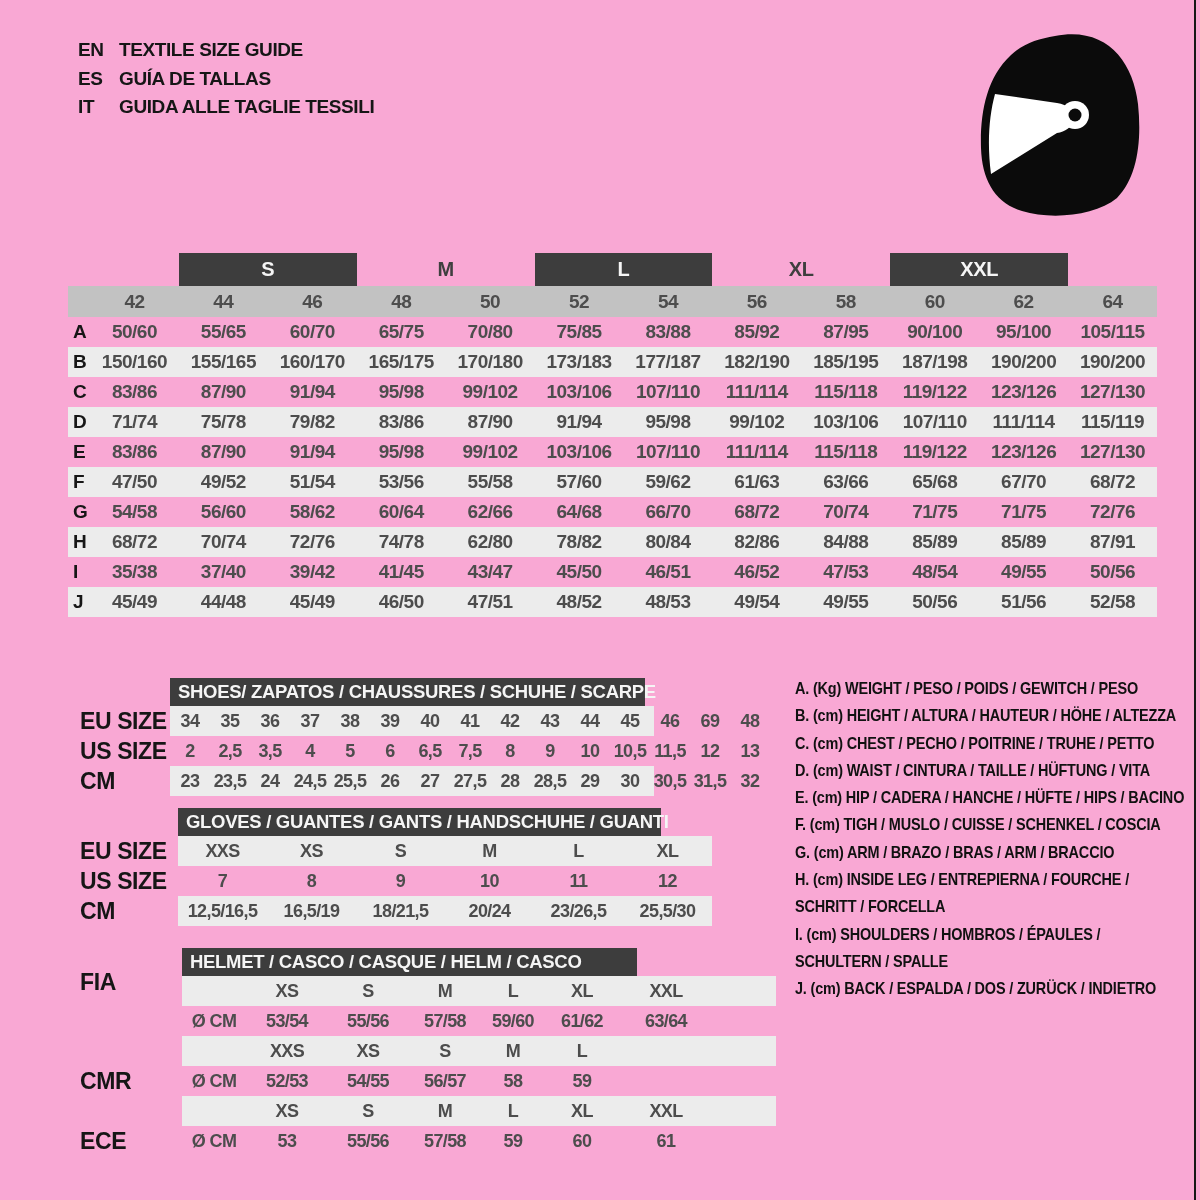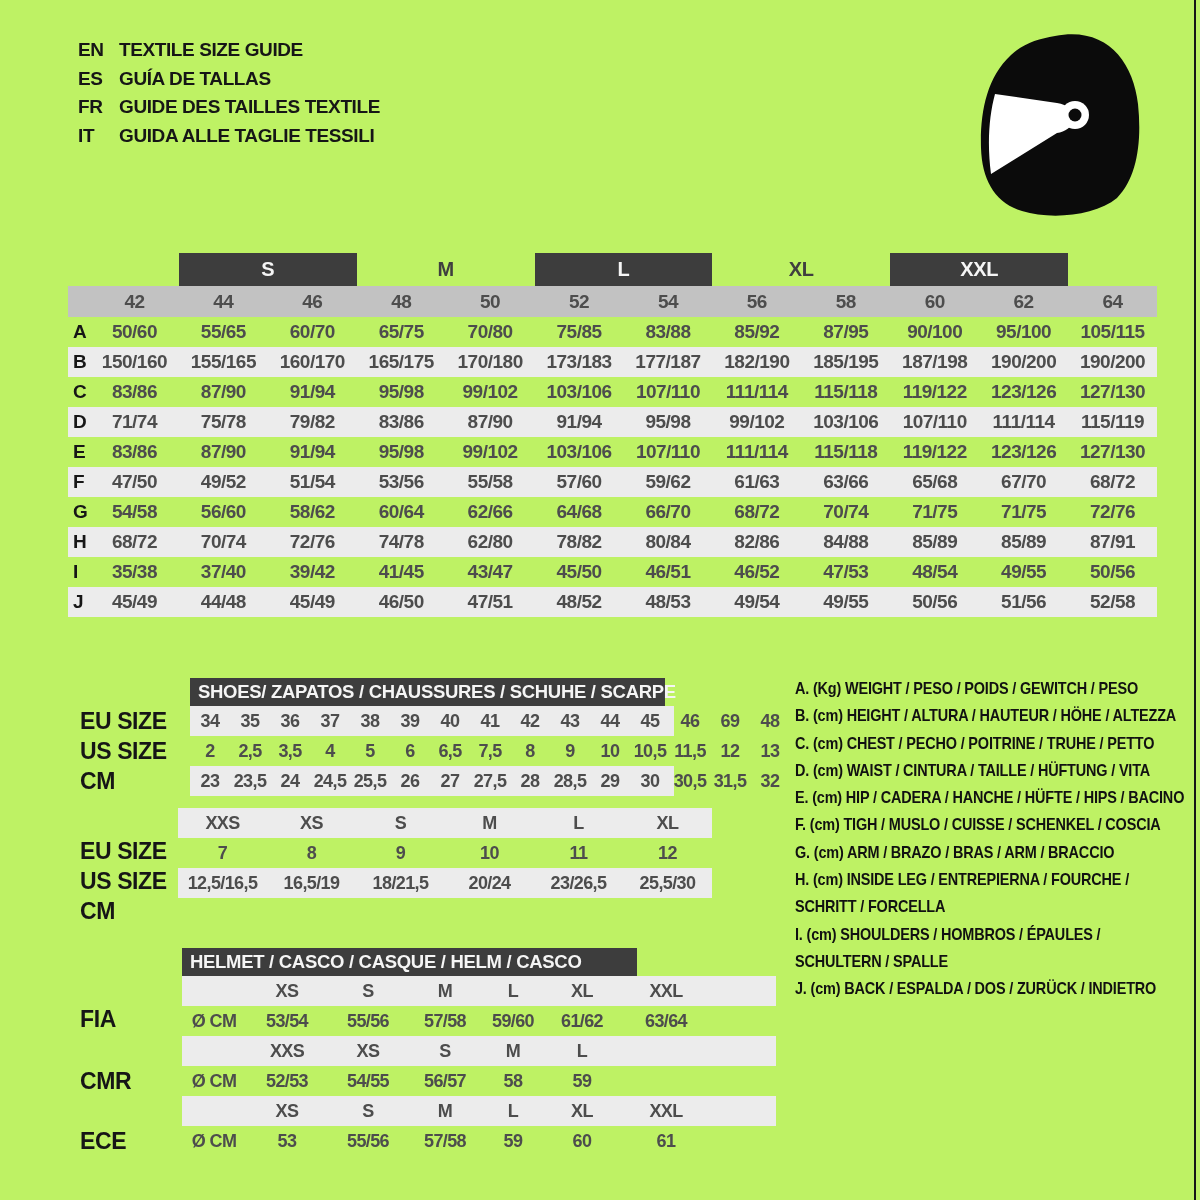--- a/index.html
+++ b/index.html
@@ -1,17 +1,17 @@
 <!DOCTYPE html>
 <html><head>
 <meta charset="utf-8">
 <style>
   html,body { margin:0; padding:0; background:#fff; }
   .canvas {
-    position:relative; width:1200px; height:1200px; background:#bef264;
+    position:relative; width:1200px; height:1200px; background:#f9a8d4;
     font-family:"Liberation Sans", sans-serif; font-weight:bold; color:#161616;
     overflow:hidden;
   }
 
   
   .lang-list { position:absolute; left:78px; top:36px; }
   .lang-row { display:flex; height:28.5px; align-items:center; font-size:19px; letter-spacing:-0.4px; }
   .lang-code { width:41px; }
   .helmet-icon { position:absolute; left:955px; top:20px; width:230px; height:200px; }
 
@@ -28,21 +28,21 @@
   .row-label { display:flex; align-items:center; padding-left:5px; font-size:19px; color:#161616; }
 
   
   .subtable { position:absolute; }
   .st-title { background:#3d3d3d; color:#f5f5f5; height:28px; display:flex; align-items:center;
               padding-left:8px; font-size:18.5px; letter-spacing:-0.3px; white-space:nowrap; box-sizing:border-box; }
   .st-row { display:grid; height:30px; }
   .st-row.shade { background:#ececec; }
   .st-cell { display:flex; align-items:center; justify-content:center; font-size:18px; color:#4d4d4d; letter-spacing:-0.6px; white-space:nowrap; }
 
-  .shoes-table  { left:190px; top:678px; }
+  .shoes-table  { left:170px; top:678px; }
   .shoes-title  { width:475px; }
   .shoes-grid   { grid-template-columns:repeat(15, 40px); width:484px; }
 
   .gloves-table { left:178px; top:808px; }
   .gloves-title { width:483px; }
   .gloves-grid  { grid-template-columns:repeat(6, 89px); width:534px; }
 
   .helmet-table { left:182px; top:948px; }
   .helmet-title { width:455px; }
   .helmet-grid  { grid-template-columns:64px 82px 80px 74px 62px 76px 92px; width:594px; }
@@ -63,24 +63,20 @@
 <div class="canvas">
 
   <div class="lang-list">
     <div class="lang-row">
       <span class="lang-code">EN</span>
       <span class="lang-title">TEXTILE SIZE GUIDE</span>
     </div>
     <div class="lang-row">
       <span class="lang-code">ES</span>
       <span class="lang-title">GUÍA DE TALLAS</span>
-    </div>
-    <div class="lang-row">
-      <span class="lang-code">FR</span>
-      <span class="lang-title">GUIDE DES TAILLES TEXTILE</span>
     </div>
     <div class="lang-row">
       <span class="lang-code">IT</span>
       <span class="lang-title">GUIDA ALLE TAGLIE TESSILI</span>
     </div>
   </div>
 
   <div class="helmet-icon">
     <svg viewBox="0 0 230 200" width="230" height="200" aria-hidden="true">
       <path d="M100 16 C150 6 178 40 183 84 C187 122 182 158 162 178 C140 196 96 200 67 191 C40 183 27 160 26 128 C25 94 31 58 56 35 C69 23 83 19 100 16 Z" fill="#0b0b0b"></path>
@@ -324,20 +320,21 @@
           <div class="st-cell">31,5</div>
           <div class="st-cell">32</div>
         </div>
       </div>
   </div>
 
   <div class="side-label" style="top:836px;">EU SIZE</div>
   <div class="side-label" style="top:866px;">US SIZE</div>
   <div class="side-label" style="top:896px;">CM</div>
   <div class="subtable gloves-table">
+    <div class="st-title gloves-title">GLOVES / GUANTES / GANTS / HANDSCHUHE / GUANTI</div>
     <div>
         <div class="st-row gloves-grid shade">
           <div class="st-cell">XXS</div>
           <div class="st-cell">XS</div>
           <div class="st-cell">S</div>
           <div class="st-cell">M</div>
           <div class="st-cell">L</div>
           <div class="st-cell">XL</div>
         </div>
         <div class="st-row gloves-grid">
@@ -352,21 +349,21 @@
           <div class="st-cell">12,5/16,5</div>
           <div class="st-cell">16,5/19</div>
           <div class="st-cell">18/21,5</div>
           <div class="st-cell">20/24</div>
           <div class="st-cell">23/26,5</div>
           <div class="st-cell">25,5/30</div>
         </div>
       </div>
   </div>
 
-  <div class="side-label" style="top:1004px;">FIA</div>
+  <div class="side-label" style="top:967px;">FIA</div>
   <div class="side-label" style="top:1066px;">CMR</div>
   <div class="side-label" style="top:1126px;">ECE</div>
   <div class="subtable helmet-table">
     <div class="st-title helmet-title">HELMET / CASCO / CASQUE / HELM / CASCO</div>
     <div>
         <div class="st-row helmet-grid shade">
           <div class="st-cell"></div>
           <div class="st-cell">XS</div>
           <div class="st-cell">S</div>
           <div class="st-cell">M</div>

